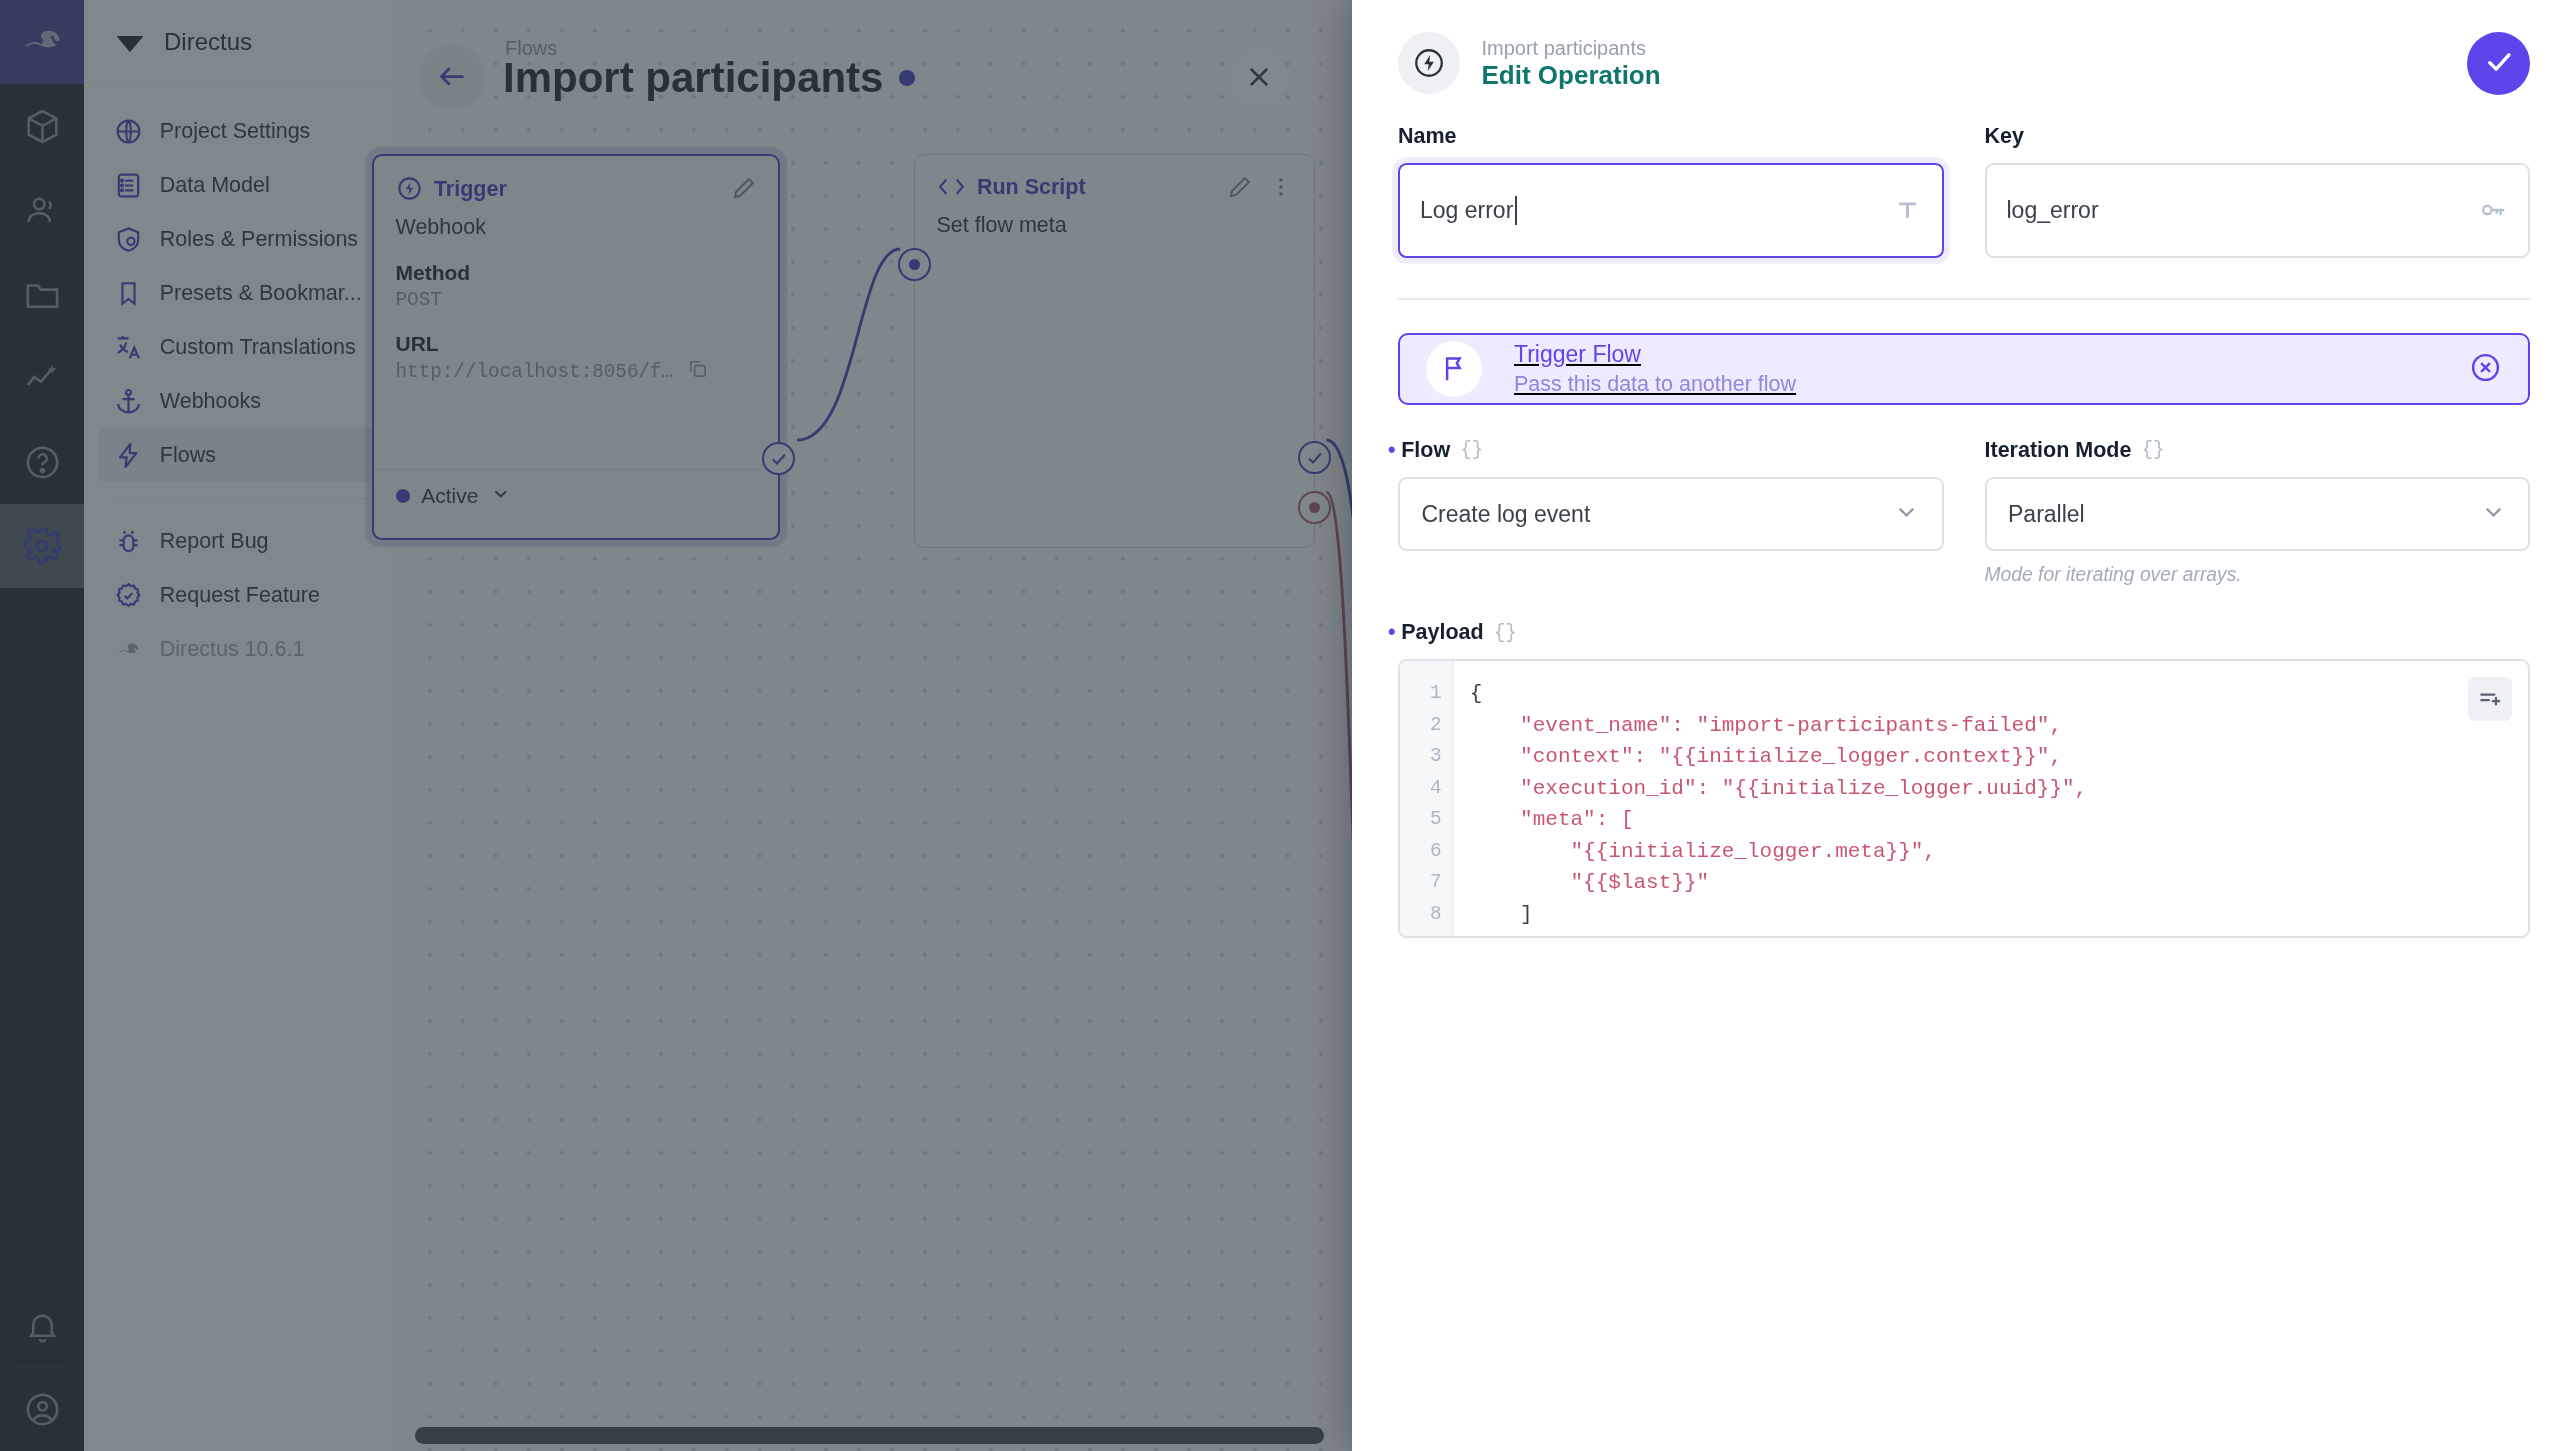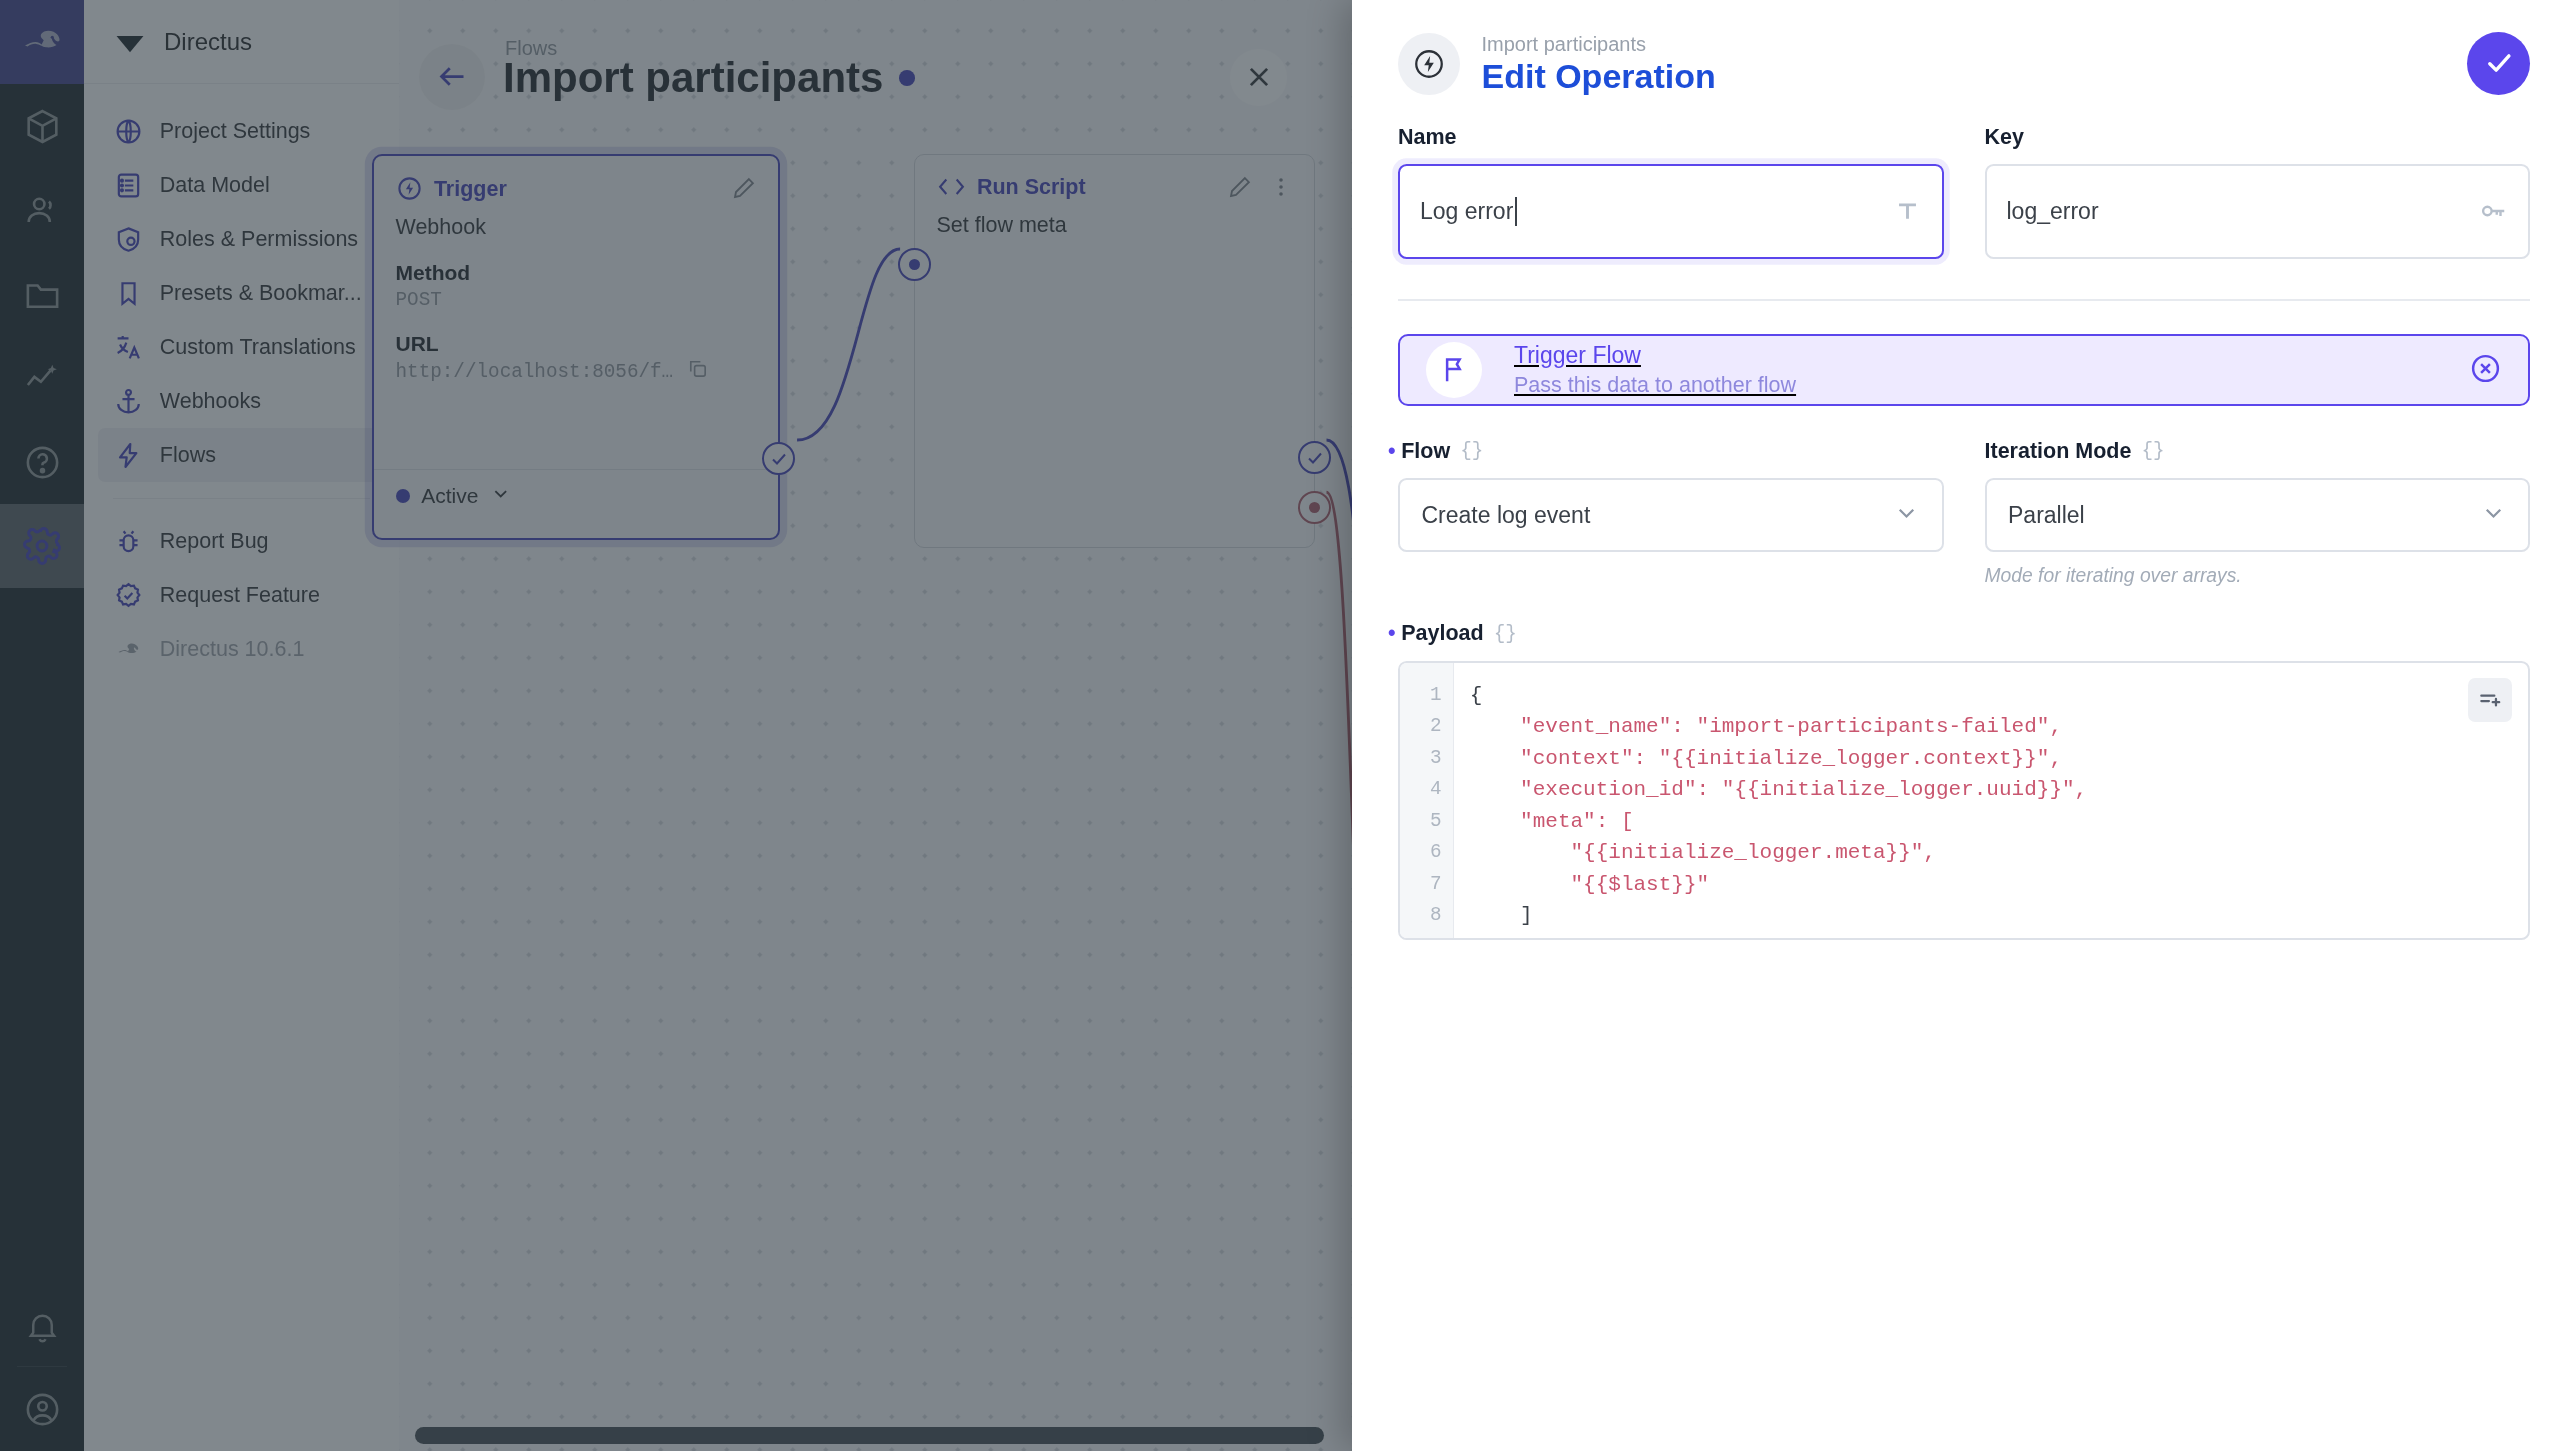--- a/index.html
+++ b/index.html
@@ -135,21 +135,21 @@
     box-shadow: -8.6px 0 34px rgba(0,0,0,.22);
     overflow: hidden;
   }
   .drawer-header { display: flex; align-items: center; padding: 31.5px 46px 0 46px; }
   .dh-icon {
     width: 62px; height: 62px; border-radius: 50%; background: #eef0f4;
     display: flex; align-items: center; justify-content: center; color: #2c3138; flex: 0 0 62px;
   }
   .dh-text { margin-left: 21.5px; }
   .dh-sub { font-size: 20px; color: #98a0ab; line-height: 1.25; }
-  .dh-title { font-size: 34px; font-weight: 700; color: #1d4ed8; line-height: 1.15; }
+  .dh-title { font-size: 26px; font-weight: 700; color: #0f766e; line-height: 1.15; }
   .dh-save {
     margin-left: auto; width: 63px; height: 63px; border-radius: 50%;
     background: #5b46ec; display: flex; align-items: center; justify-content: center;
   }
 
   .drawer-body { padding: 29px 46px 0 46px; }
   .row2 { display: flex; gap: 41px; }
   .col { flex: 1; min-width: 0; }
   .f-label { font-size: 21.5px; font-weight: 700; color: #172030; margin-bottom: 14.3px; display:flex; align-items:center; gap:10px;}
   .f-label .braces { font-size: 19.3px; color: #b3bcc8; font-weight: 400; font-family:"Liberation Mono", monospace;}

